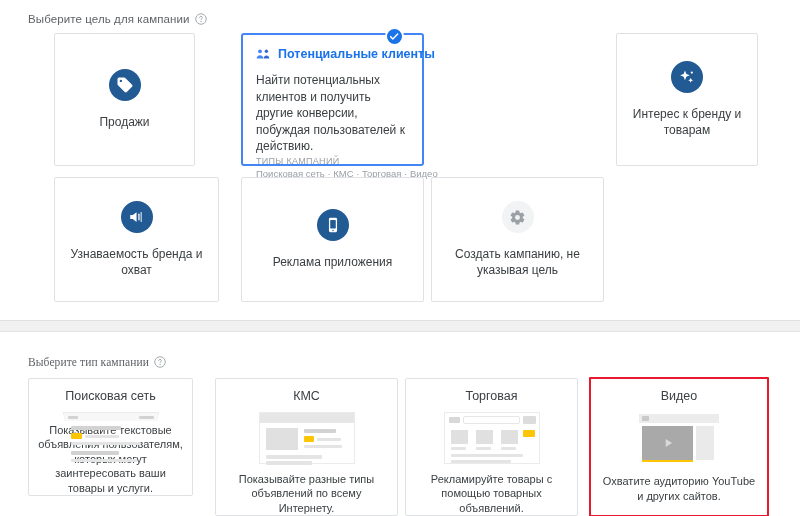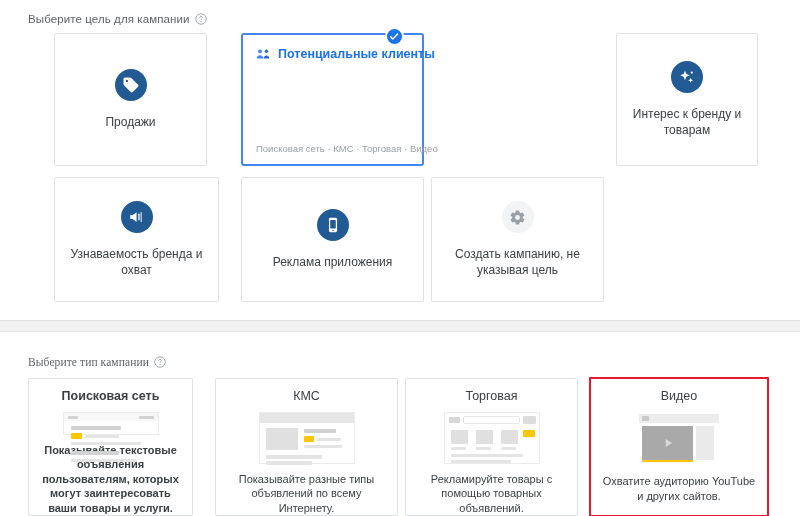--- a/index.html
+++ b/index.html
@@ -117,21 +117,21 @@
       <span>Выберите цель для кампании</span>
       <span class="help-icon">
         <svg viewBox="0 0 16 16">
             <circle cx="8" cy="8" r="7" fill="none" stroke="#9aa0a6" stroke-width="1.2"></circle>
             <path d="M6.2 6.1c0-1 .8-1.7 1.8-1.7s1.8.7 1.8 1.6c0 1.3-1.6 1.3-1.6 2.6" fill="none" stroke="#9aa0a6" stroke-width="1.2" stroke-linecap="round"></path>
             <circle cx="8.1" cy="11.3" r=".85" fill="#9aa0a6"></circle>
           </svg>
       </span>
     </div>
 
-    <div class="goal-card" style="left:28px; top:33px; width:153px; height:133px;">
+    <div class="goal-card" style="left:28px; top:33px; width:141px; height:133px;">
       <div class="goal-icon-circle">
         <svg width="18" height="18" viewBox="0 0 24 24">
             <path d="M21.4 11.6l-9-9A2 2 0 0 0 11 2H4a2 2 0 0 0-2 2v7c0 .55.22 1.05.59 1.42l9 9c.36.36.86.58 1.41.58s1.05-.22 1.41-.59l7-7c.37-.36.59-.86.59-1.41s-.23-1.06-.6-1.4z" fill="#ffffff"></path>
             <circle cx="6.5" cy="6.5" r="1.6" fill="#225a94"></circle>
           </svg>
       </div>
       <div class="goal-title">Продажи</div>
     </div>
 
     <div class="goal-card selected" style="left:215px; top:33px; width:183px; height:133px;">
@@ -139,21 +139,23 @@
         <span class="sel-head-icon">
           <svg width="16" height="12" viewBox="0 0 24 17">
             <circle cx="6.4" cy="4.2" r="3.1" fill="#4285f4"></circle>
             <circle cx="16.6" cy="4" r="2.7" fill="#3367d6"></circle>
             <path d="M1 15.6c0-3.1 2.4-5.3 5.4-5.3s5.4 2.2 5.4 5.3z" fill="#4285f4"></path>
             <path d="M12.3 15.6c0-2.8 2-4.8 4.5-4.8s4.4 2 4.4 4.8z" fill="#3367d6"></path>
           </svg>
         </span>
         <span class="sel-head-title">Потенциальные клиенты</span>
       </div>
+      <div class="sel-desc">Найти потенциальных клиентов и получить другие конверсии, побуждая пользователей к действию.</div>
       <div class="sel-foot">
+        <div class="sel-foot-label">ТИПЫ КАМПАНИЙ</div>
         <div class="sel-foot-value">Поисковая сеть · КМС · Торговая · Видео</div>
       </div>
     </div>
     <div class="check-badge" style="left:385px; top:27px;">
       <svg width="11" height="11" viewBox="0 0 16 16">
           <path d="M2.4 8.2l3.2 3.3 7-7.1" fill="none" stroke="#ffffff" stroke-width="2.1" stroke-linecap="round" stroke-linejoin="round"></path>
         </svg>
     </div>
 
 
@@ -208,21 +210,21 @@
       <span>Выберите тип кампании</span>
       <span class="help-icon">
         <svg viewBox="0 0 16 16">
             <circle cx="8" cy="8" r="7" fill="none" stroke="#9aa0a6" stroke-width="1.2"></circle>
             <path d="M6.2 6.1c0-1 .8-1.7 1.8-1.7s1.8.7 1.8 1.6c0 1.3-1.6 1.3-1.6 2.6" fill="none" stroke="#9aa0a6" stroke-width="1.2" stroke-linecap="round"></path>
             <circle cx="8.1" cy="11.3" r=".85" fill="#9aa0a6"></circle>
           </svg>
       </span>
     </div>
 
-    <div class="type-card" style="left:28px; top:46px; width:165px; height:138px;font-weight:bold;">
+    <div class="type-card" style="left:28px; top:46px; width:165px; height:118px;">
       <div class="type-title">Поисковая сеть</div>
       <div class="mock">
         <div class="mk-frame"></div>
         <div class="mk-bar" style="left:1px; top:1px; width:94px; height:8px; background:#f7f7f7;"></div>
         <div class="mk-line dark" style="left:5px; top:3.5px; width:10px; height:3px;"></div>
         <div class="mk-line dark" style="left:76px; top:3.5px; width:15px; height:3px;"></div>
         <div class="mk-line dark" style="left:8px; top:14px; width:50px; height:4px;"></div>
         <div class="mk-yellow" style="left:8px; top:21px; width:11px; height:6px;"></div>
         <div class="mk-line" style="left:22px; top:22.5px; width:34px; height:3px;"></div>
         <div class="mk-line" style="left:8px; top:30px; width:70px; height:2.5px;"></div>

